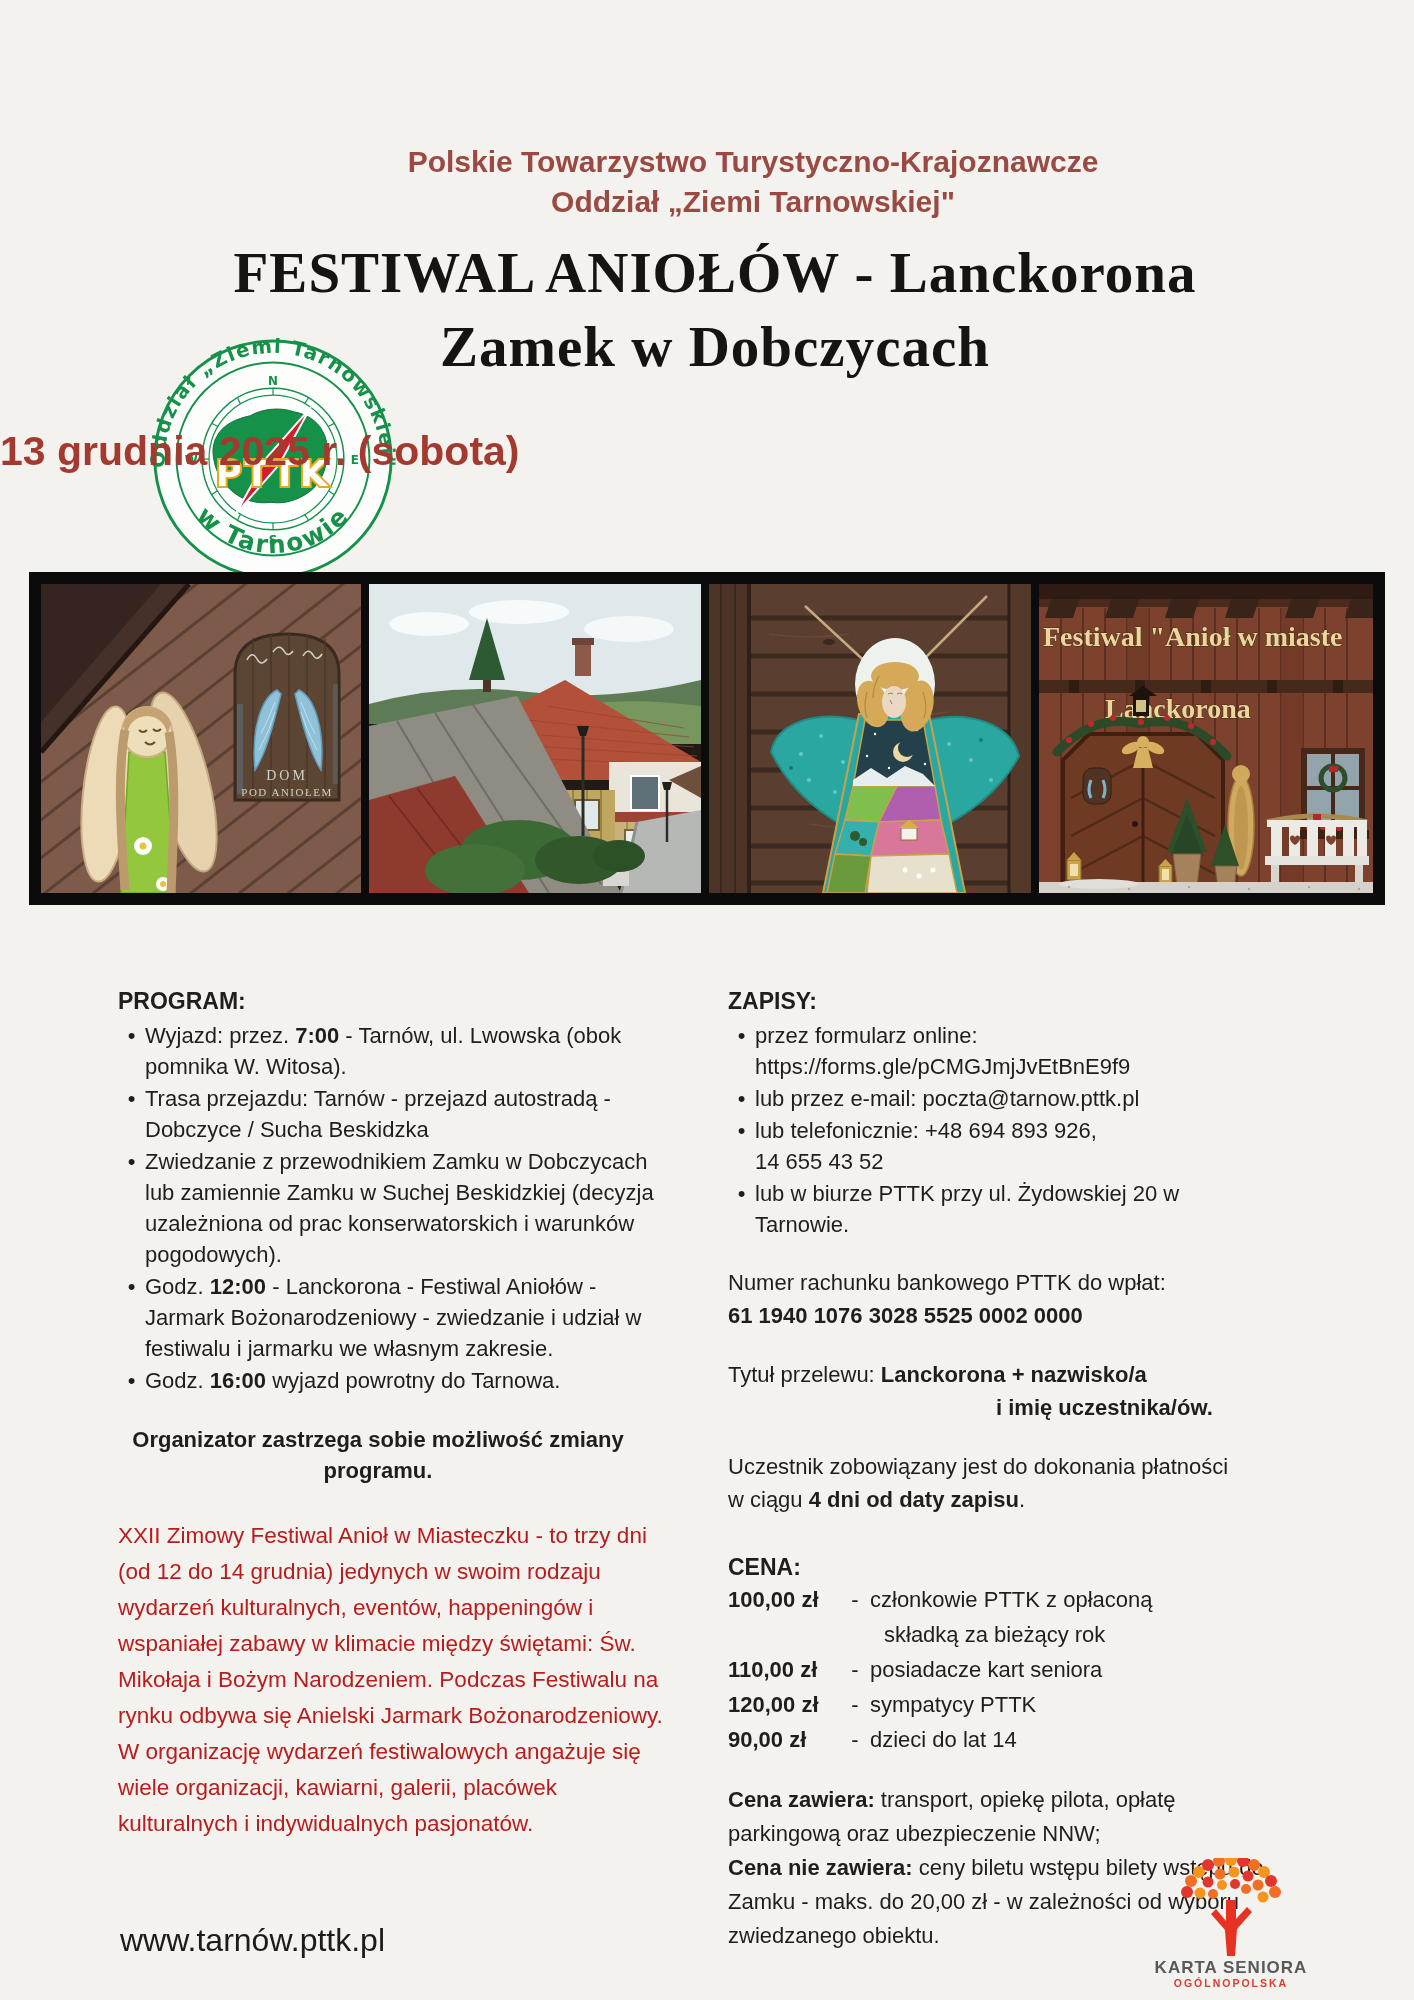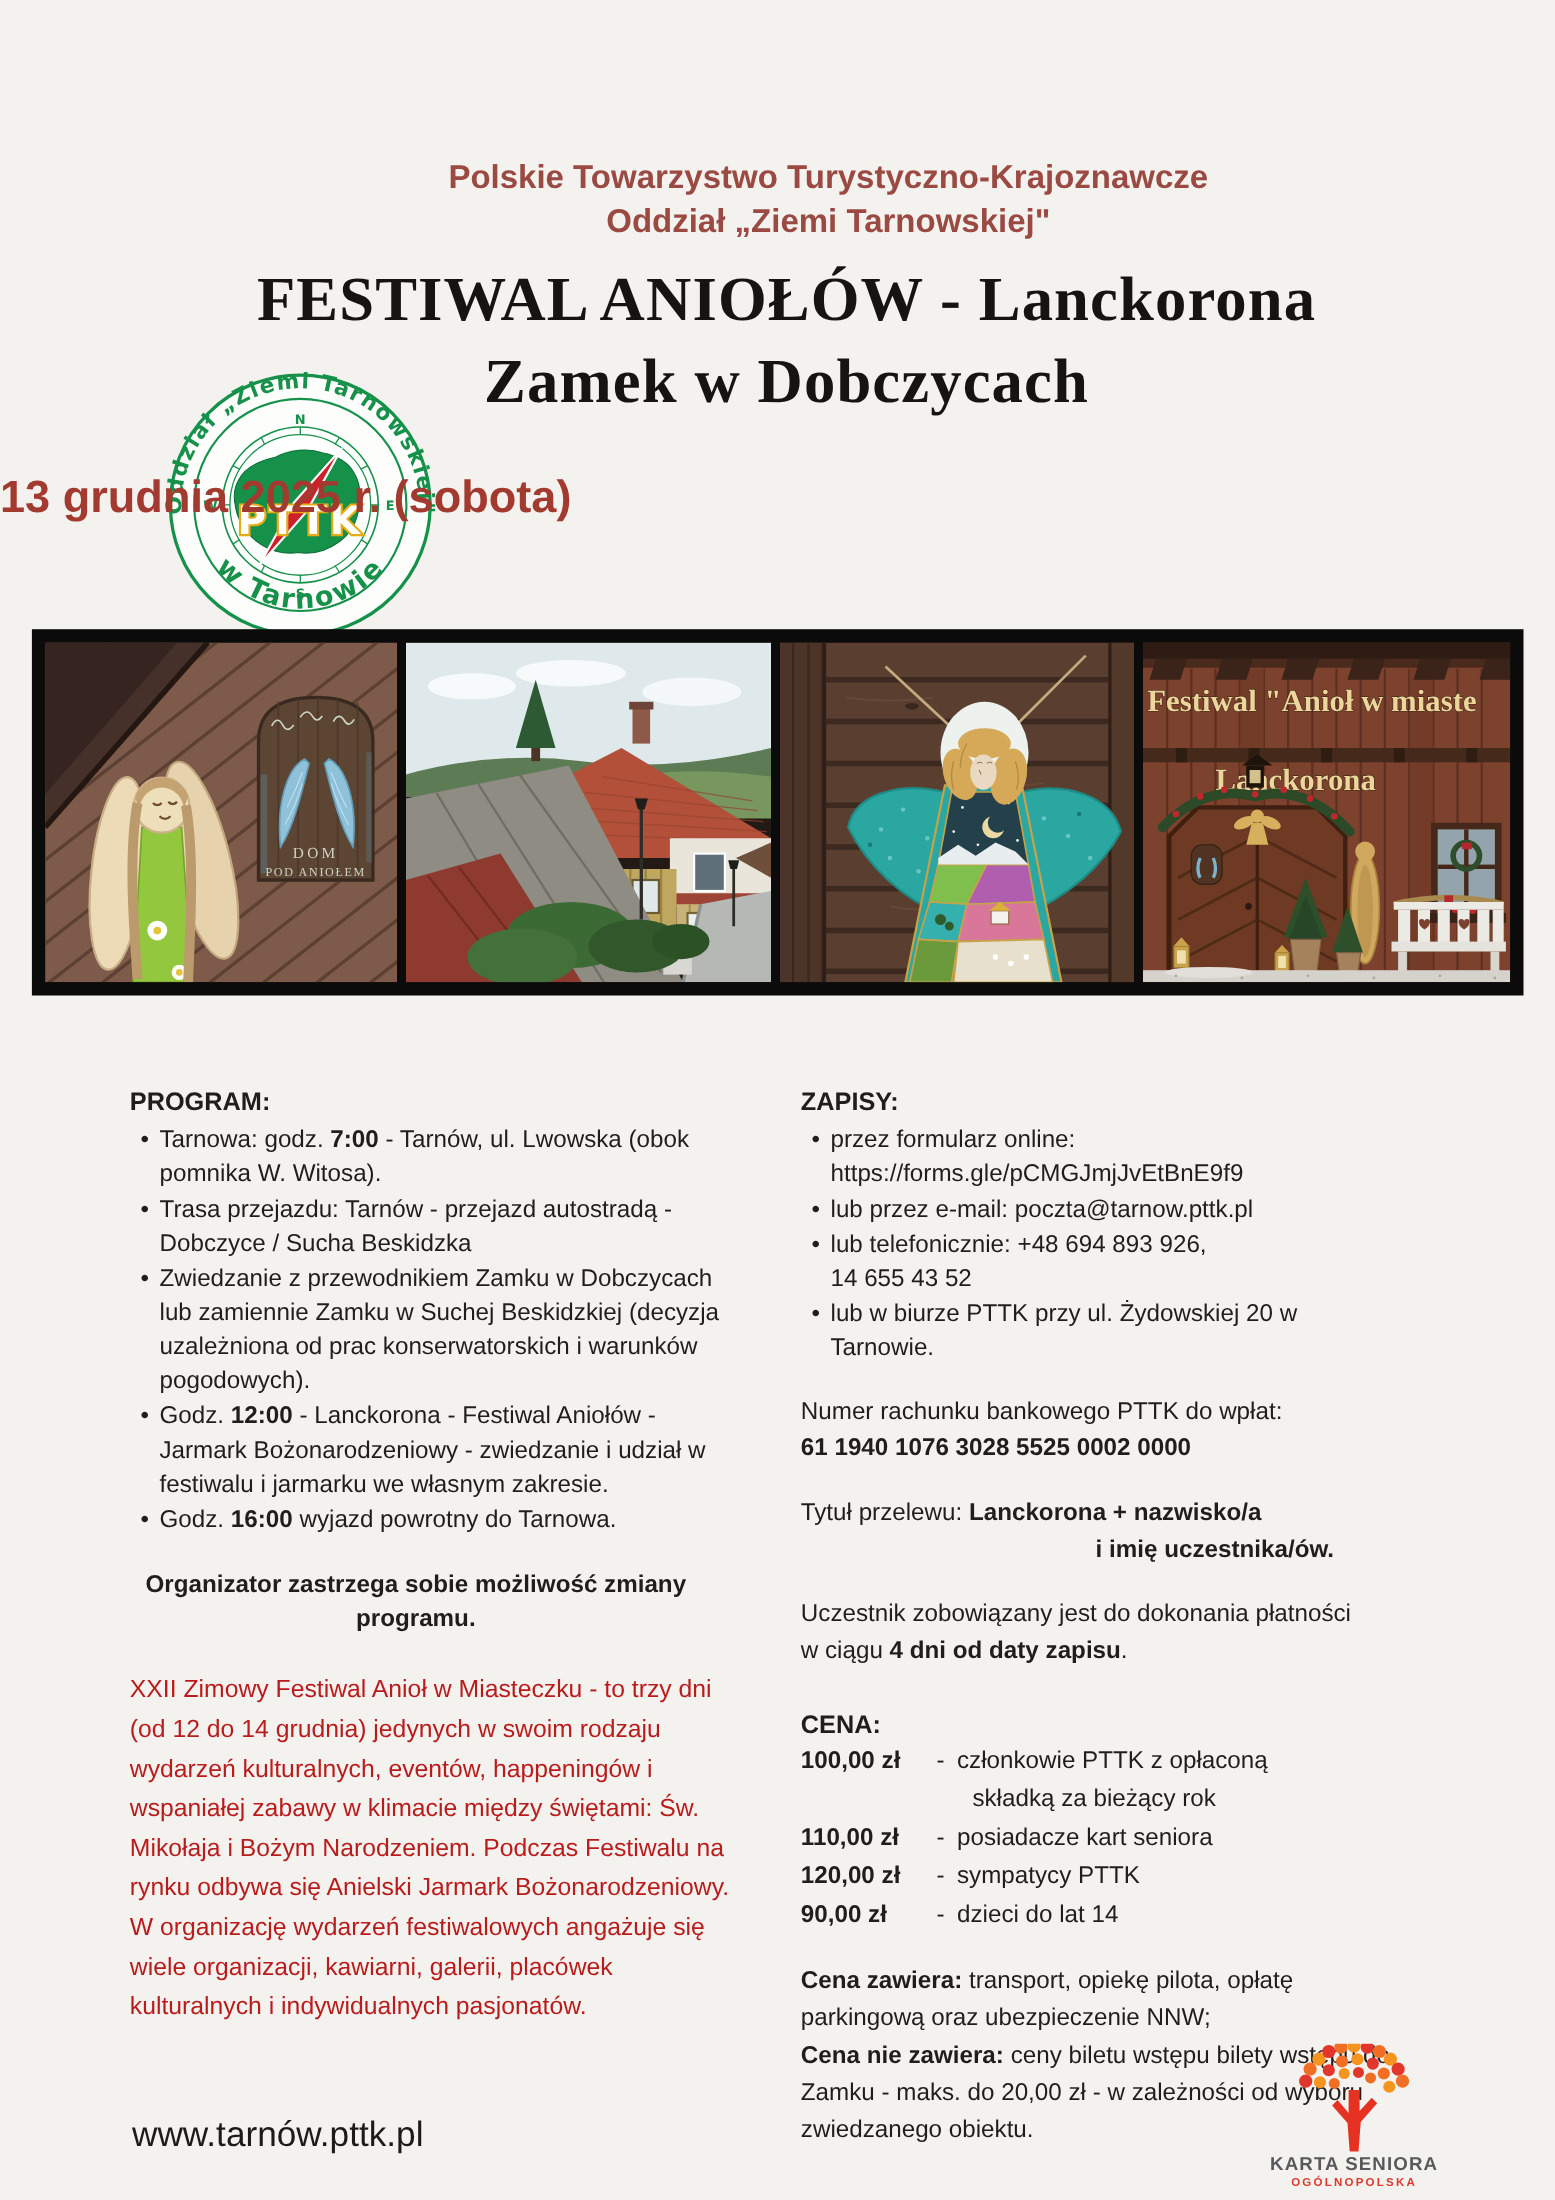--- a/index.html
+++ b/index.html
@@ -412,21 +412,21 @@
           </g>
       </svg>
     </div>
   </div>
 
   <div class="abs col col-left">
     <div class="sec-h">PROGRAM:</div>
     <ul class="blist">
       <li>
         <span class="dot">•</span>
-        <span class="txt"><span>Tarnowa: godz. </span><span class="b">7:00</span><span> - Tarnów, ul. Lwowska (obok pomnika W. Witosa).</span></span>
+        <span class="txt"><span>Wyjazd: przez. </span><span class="b">7:00</span><span> - Tarnów, ul. Lwowska (obok pomnika W. Witosa).</span></span>
       </li>
       <li>
         <span class="dot">•</span>
         <span class="txt"><span>Trasa przejazdu: Tarnów - przejazd autostradą - Dobczyce / Sucha Beskidzka</span><span class="b"></span><span></span></span>
       </li>
       <li>
         <span class="dot">•</span>
         <span class="txt"><span>Zwiedzanie z przewodnikiem Zamku w Dobczycach lub zamiennie Zamku w Suchej Beskidzkiej (decyzja uzależniona od prac konserwatorskich i warunków pogodowych).</span><span class="b"></span><span></span></span>
       </li>
       <li>

